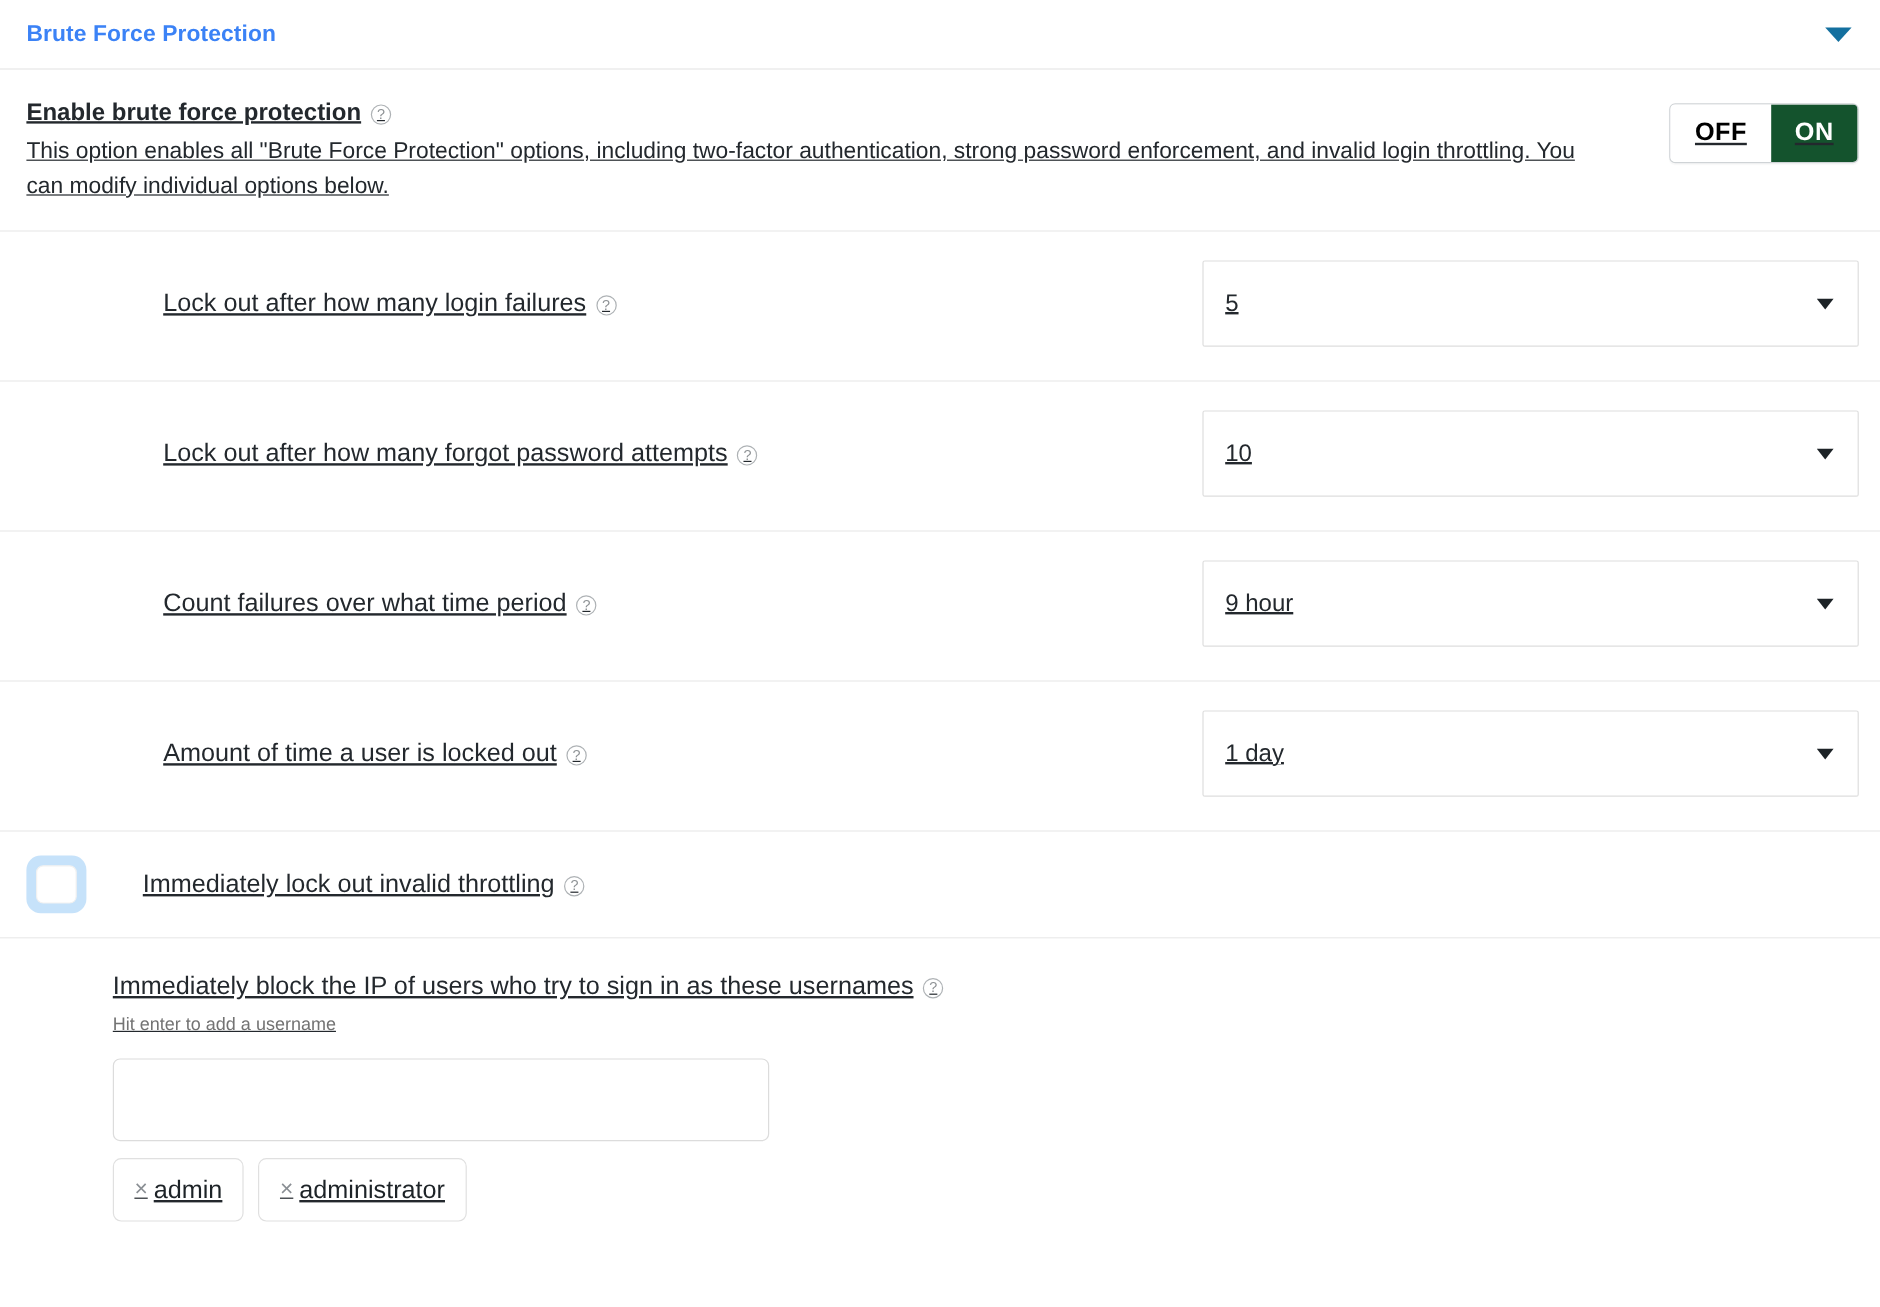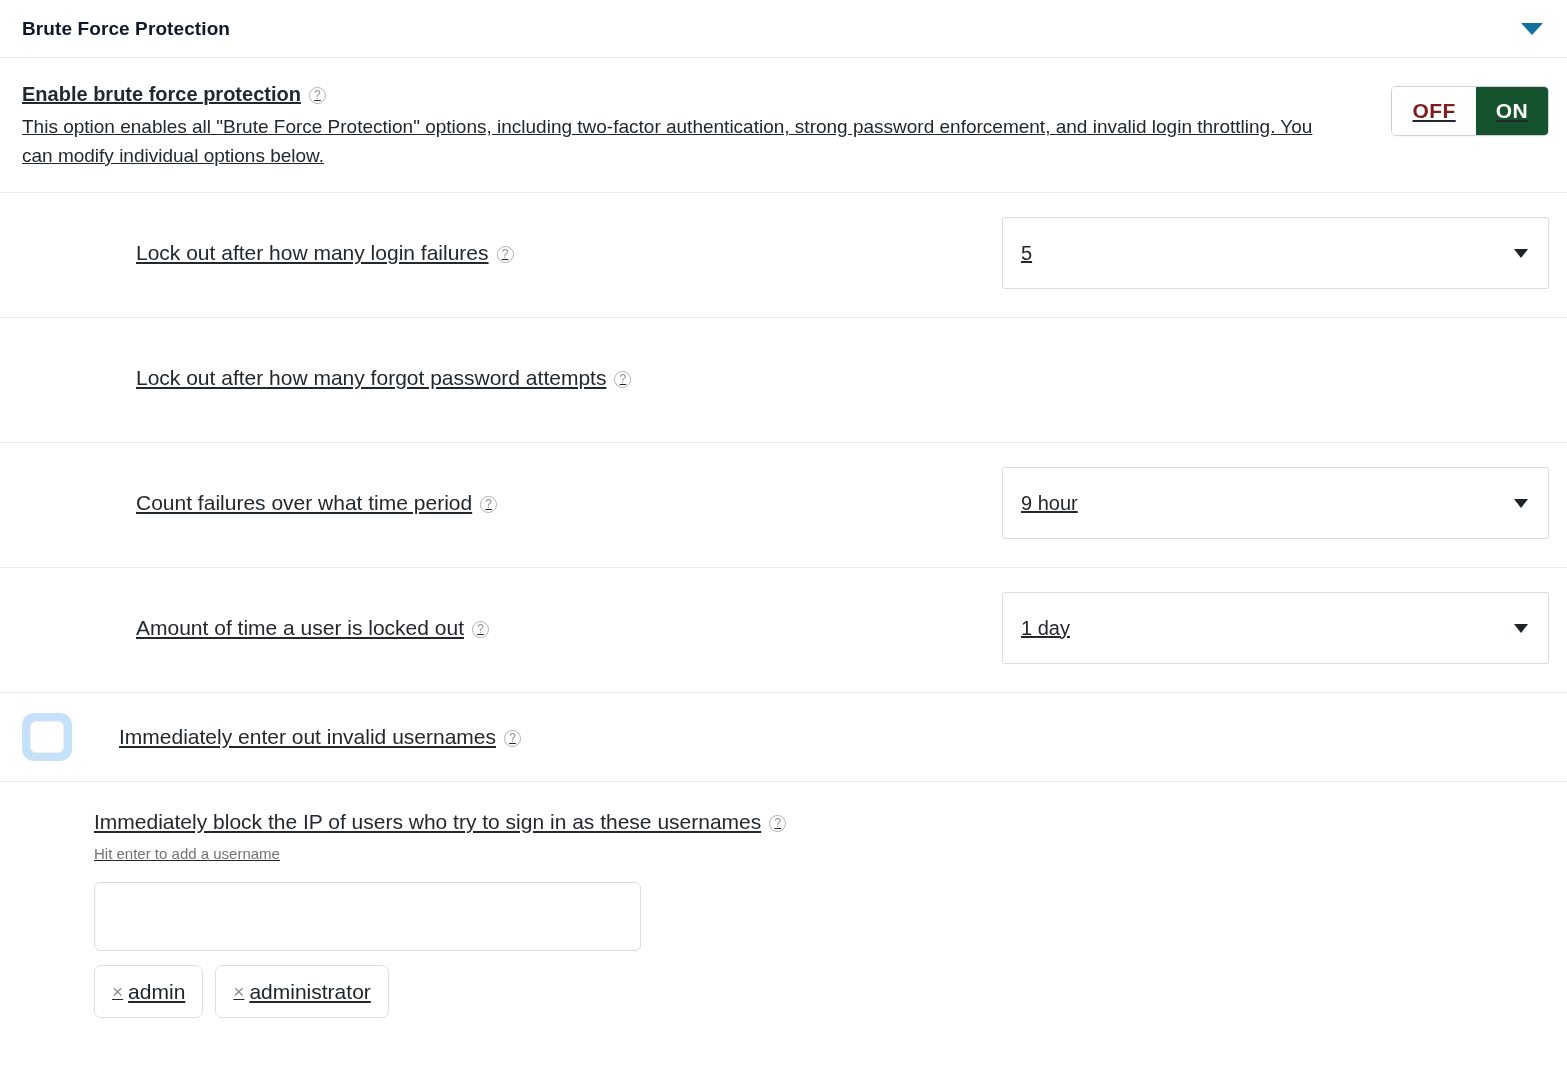--- a/index.html
+++ b/index.html
@@ -27,21 +27,21 @@
     display: flex;
     align-items: center;
     justify-content: space-between;
     padding: 0 18px 0 22px;
     box-sizing: border-box;
     border-bottom: 1px solid #e6e6e6;
   }
   .panel-title {
     font-size: 19px;
     font-weight: bold;
-    color: #0f172a;
+    color: #3b82f6;
     letter-spacing: .1px;
   }
   .collapse-toggle {
     width: 34px;
     height: 34px;
     display: flex;
     align-items: center;
     justify-content: center;
     cursor: pointer;
   }
@@ -121,21 +121,21 @@
   .toggle div {
     display: flex;
     align-items: center;
     justify-content: center;
     font-size: 21px;
     font-weight: bold;
     letter-spacing: .4px;
     padding: 0 20px;
     box-sizing: border-box;
   }
-  .toggle .off { background: #fff; color: #7f1d1d; min-width: 76px; }
+  .toggle .off { background: #fff; color: #000000; min-width: 76px; }
   .toggle .on  { background: #14532d; color: #fff; min-width: 72px; }
 
   
   .row-setting {
     height: 125px;
     padding: 0 18px 4px 22px;
     justify-content: space-between;
   }
   .setting-label {
     font-size: 21px;
@@ -296,20 +296,24 @@
     </div>
   </div>
 
   <div class="row row-setting">
     <div class="setting-label">
       <span>Lock out after how many forgot password attempts</span>
       <span class="help-icon">
           <span>?</span>
         </span>
     </div>
+    <div class="select-box">
+      <span>10</span>
+      <span class="select-caret"></span>
+    </div>
   </div>
 
   <div class="row row-setting">
     <div class="setting-label">
       <span>Count failures over what time period</span>
       <span class="help-icon">
           <span>?</span>
         </span>
     </div>
     <div class="select-box">
@@ -329,21 +333,21 @@
       <span>1 day</span>
       <span class="select-caret"></span>
     </div>
   </div>
 
   <div class="row row-checkbox">
     <div class="checkbox">
       <div class="checkbox-inner"></div>
     </div>
     <div class="checkbox-label">
-      <span>Immediately enter out invalid usernames</span>
+      <span>Immediately lock out invalid throttling</span>
       <span class="help-icon">
           <span>?</span>
         </span>
     </div>
   </div>
 
   <div class="row row-usernames">
     <div class="usernames-title">
       <span>Immediately block the IP of users who try to sign in as these usernames</span>
       <span class="help-icon">

